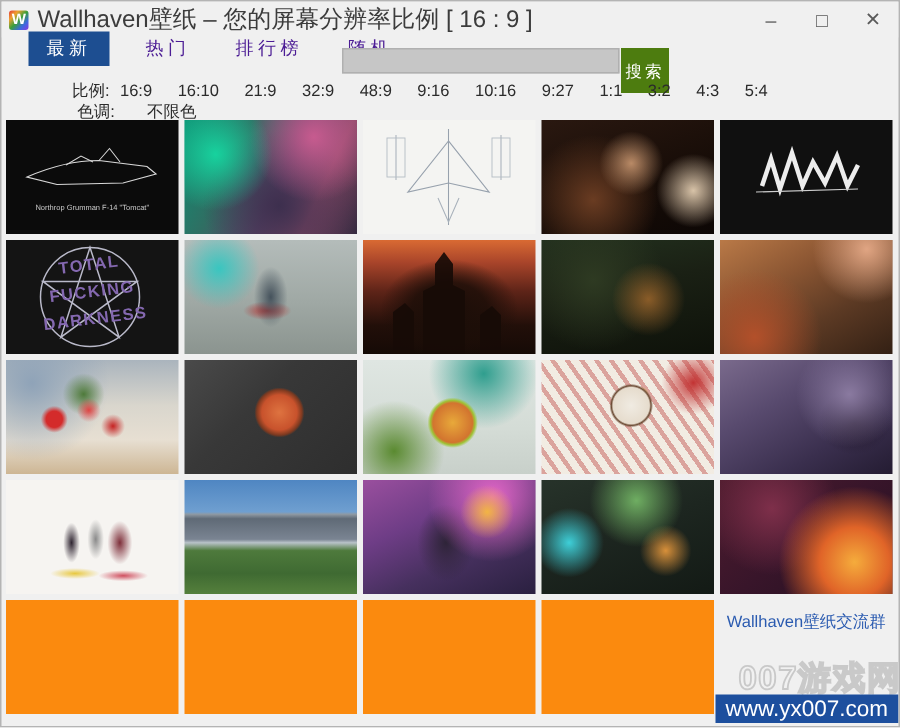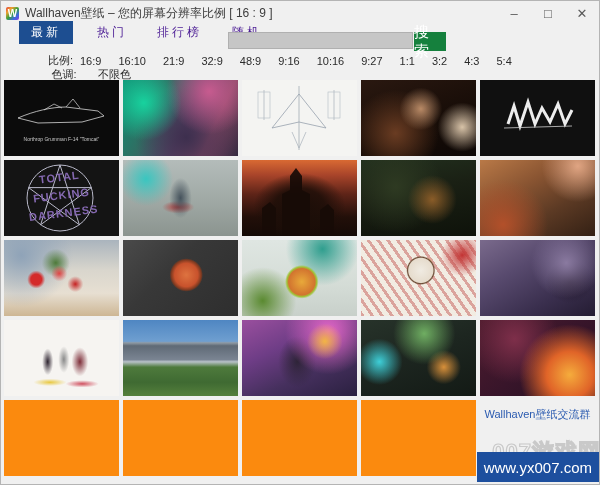--- a/index.html
+++ b/index.html
@@ -3,29 +3,29 @@
 <meta charset="utf-8">
 <style>
   html,body{margin:0;padding:0;}
   body{font-family:"Liberation Sans","DejaVu Sans",sans-serif;}
   .window{position:relative;width:600px;height:485px;background:#f0f0f0;border:1px solid #b4b4b4;box-sizing:border-box;overflow:hidden;}
   
   .titlebar{position:absolute;top:0;left:0;right:0;height:24px;display:flex;align-items:center;background:#f0f0f0;}
   .app-icon{width:13px;height:13px;margin:0 6px 0 5px;border-radius:2px;
     background:linear-gradient(135deg,#e03a3a 0%,#f0a030 25%,#3aa03a 50%,#3a6ae0 75%,#8a3ae0 100%);
     color:#fff;font-size:10px;font-weight:bold;line-height:13px;text-align:center;}
-  .title-text{font-size:12px;color:#3c3c3c;}
+  .title-text{font-size:16px;color:#3c3c3c;}
   .win-controls{margin-left:auto;display:flex;}
   .win-btn{width:34px;height:22px;display:flex;align-items:center;justify-content:center;color:#5a5a5a;font-size:13px;cursor:default;}
   
   .tabs{position:absolute;top:20px;left:18px;display:flex;align-items:center;}
   .tab{font-size:12px;color:#4c1d95;letter-spacing:3px;padding:3px 6px;margin-right:18px;white-space:nowrap;}
   .tab.active{background:#1d4e91;color:#ffffff;padding:3px 12px;}
   .search-input{position:absolute;top:31px;left:227px;width:185px;height:17px;background:#c6c6c6;border:1px solid #b0b0b0;outline:none;font-size:12px;padding:0 4px;box-sizing:border-box;}
-  .search-btn{position:absolute;top:31px;left:413px;width:32px;height:19px;background:#15803d;color:#fff;font-size:15px;letter-spacing:2px;display:flex;align-items:center;justify-content:center;}
+  .search-btn{position:absolute;top:31px;left:413px;width:32px;height:30px;background:#4d7c0f;color:#fff;font-size:11px;letter-spacing:2px;display:flex;align-items:center;justify-content:center;}
   
   .filter-row{position:absolute;left:8px;display:flex;align-items:center;font-size:11px;color:#2b2b2b;margin-left:39px;}
   .ratio-row{top:52px;}
   .tone-row{top:66px;text-align:center;}
   .filter-label{width:32px;}
   .ratio-item{margin-right:17px;white-space:nowrap;}
   .tone-value{margin-left:18px;}
   
   .grid{position:absolute;top:79px;left:3px;display:grid;grid-template-columns:repeat(5,115px);grid-auto-rows:76px;gap:4px;}
   .tile{position:relative;overflow:hidden;background:#ddd;}
@@ -34,21 +34,21 @@
   .darkness-text{position:absolute;left:0;right:0;top:8px;text-align:center;transform:rotate(-7deg);
     color:#8468b0;font-weight:bold;font-size:11px;letter-spacing:1px;line-height:18px;}
   .darkness-text span{display:block;}
   
   .footer-cell{position:relative;display:flex;flex-direction:column;align-items:center;}
   .cache-btn{margin-top:12px;background:#3a6cb4;color:#fff;font-size:11px;padding:3px 10px;white-space:nowrap;}
   .community-link{margin-top:7px;color:#2b5bb0;font-size:11px;white-space:nowrap;}
   
   .wm-name{position:absolute;right:-2px;bottom:17px;font-size:22px;font-weight:bold;letter-spacing:1px;
     color:rgba(255,255,255,0.12);-webkit-text-stroke:1.2px #c9c9c9;white-space:nowrap;z-index:5;}
-  .wm-url{position:absolute;right:0px;bottom:2px;height:30px;background:#1d4f9e;color:#fff;font-size:15px;
+  .wm-url{position:absolute;right:0px;bottom:2px;height:19px;background:#1d4f9e;color:#fff;font-size:15px;
     display:flex;align-items:center;padding:0 7px;z-index:5;white-space:nowrap;}
 </style>
 </head>
 <body>
 
 <div class="window">
 
   <div class="titlebar">
     <div class="app-icon">W</div>
     <div class="title-text">Wallhaven壁纸  –  您的屏幕分辨率比例 [ 16 : 9 ]</div>

